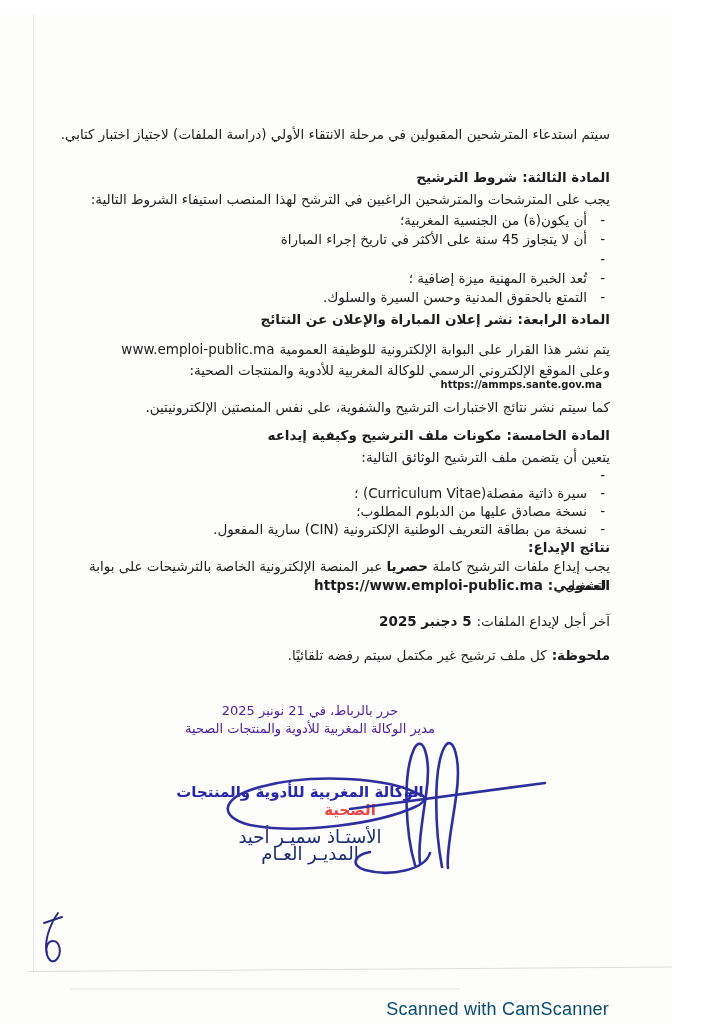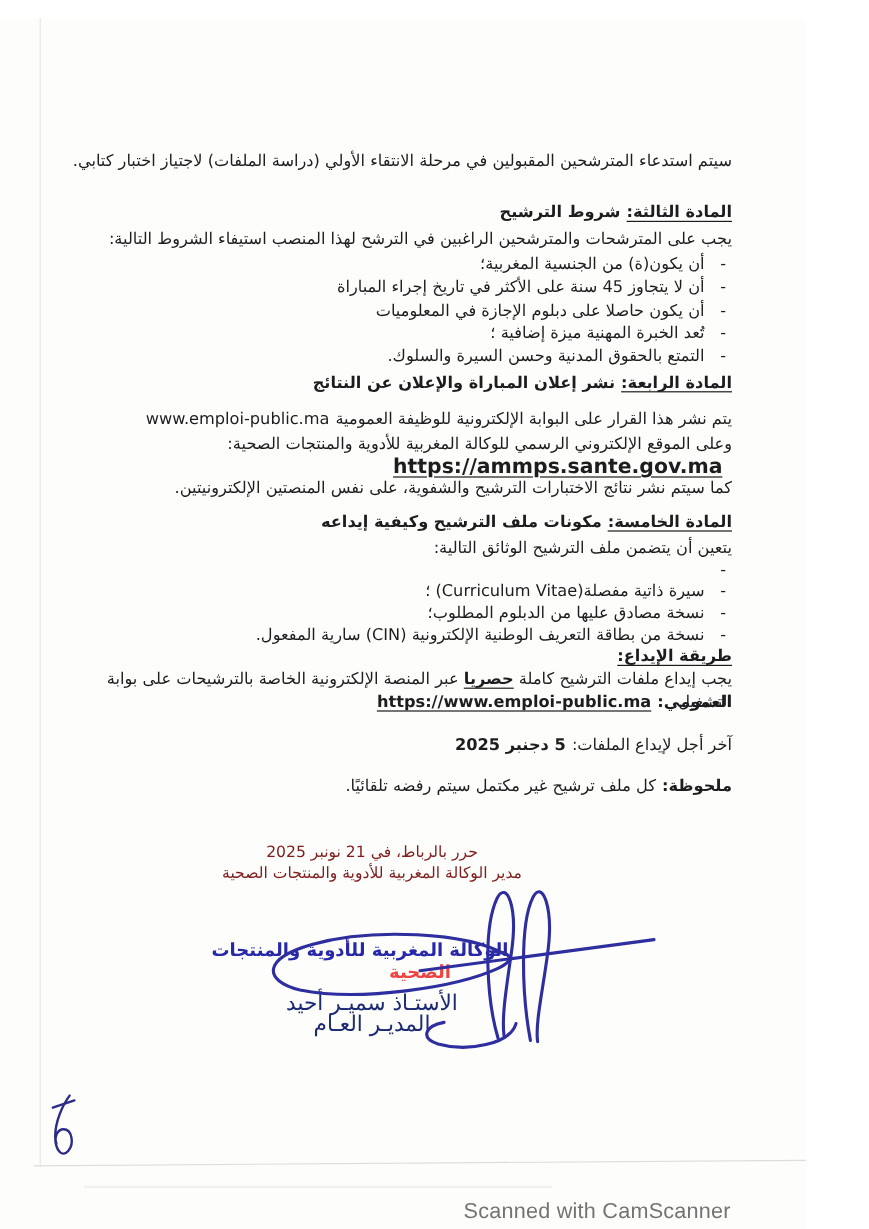--- a/index.html
+++ b/index.html
@@ -7,49 +7,49 @@
           font-family:"DejaVu Sans",sans-serif;margin-top:15px;}
   
   .edge-v{position:absolute;left:33px;top:0;width:1px;height:957px;background:#e6e6e4;}
   .edge-b{position:absolute;left:28px;top:956px;width:700px;height:1px;background:#dedddb;
           transform:rotate(-0.4deg);transform-origin:left center;}
   .edge-smudge{position:absolute;left:70px;top:973px;width:390px;height:2px;background:#f1f1ef;}
 
   .blk{position:absolute;right:62px;width:550px;direction:rtl;text-align:right;
        color:#1d1d1f;font-size:13.5px;line-height:19px;}
   .b{font-weight:bold;}
-  .u{text-decoration:underline;text-underline-offset:3px;}
+  .u{text-underline-offset:3px;}
   .gap{margin-left:5px;}
   .head{font-weight:bold;}
 
   .brow{display:flex;gap:13px;padding-right:5px;align-items:flex-start;}
   .list3 .brow{height:19.3px;}
   .list5 .brow{height:18px;}
   .list5{line-height:17px;}
   .dash{flex:0 0 auto;}
 
   .url-line{position:absolute;right:70px;direction:rtl;text-align:left;color:#1d1d1f;
-            font-size:17px;}
+            font-size:10px;}
   .ltr{direction:ltr;unicode-bidi:isolate;}
 
   .center-blk{position:absolute;left:140px;width:340px;text-align:center;direction:rtl;
-              color:#7f1d1d;font-size:13px;line-height:17.5px;}
+              color:#4c1d95;font-size:13px;line-height:17.5px;}
 
   .stamp1{position:absolute;left:130px;top:768px;width:340px;text-align:center;direction:rtl;
           color:#2727a9;font-weight:bold;font-size:15px;line-height:18px;z-index:2;
           letter-spacing:.5px;}
   .stamp2{position:absolute;left:230px;top:786px;width:240px;text-align:center;direction:rtl;
           color:#ef4444;font-weight:bold;font-size:15px;z-index:2;letter-spacing:.5px;}
   .signer{position:absolute;left:150px;top:814px;width:320px;text-align:center;direction:rtl;
           color:#1b2a72;font-weight:normal;font-size:18px;line-height:16.5px;z-index:2;}
   .sig-svg{position:absolute;left:190px;top:720px;z-index:3;pointer-events:none;}
   .pen-svg{position:absolute;left:38px;top:896px;z-index:3;}
 
   .wm{position:absolute;right:63px;top:984px;font-family:"Liberation Sans",sans-serif;
-      font-size:18px;color:#737373;letter-spacing:.2px;}
+      font-size:18px;color:#0c4a6e;letter-spacing:.2px;}
 </style>
 </head>
 <body>
 
 <div class="screen">
 
   <div class="edge-v"></div>
   <div class="edge-b"></div>
   <div class="edge-smudge"></div>
 
@@ -67,21 +67,20 @@
     <div class="brow">
         <span class="dash">-</span>
         <span>أن يكون(ة) من الجنسية المغربية؛</span>
       </div>
     <div class="brow">
         <span class="dash">-</span>
         <span>أن لا يتجاوز 45 سنة على الأكثر في تاريخ إجراء المباراة</span>
       </div>
     <div class="brow">
         <span class="dash">-</span>
-        <span>أن يكون حاصلا على دبلوم الإجازة في المعلوميات</span>
       </div>
     <div class="brow">
         <span class="dash">-</span>
         <span>تُعد الخبرة المهنية ميزة إضافية ؛</span>
       </div>
     <div class="brow">
         <span class="dash">-</span>
         <span>التمتع بالحقوق المدنية وحسن السيرة والسلوك.</span>
       </div>
   </div>
@@ -120,21 +119,21 @@
         <span class="dash">-</span>
         <span>نسخة مصادق عليها من الدبلوم المطلوب؛</span>
       </div>
     <div class="brow">
         <span class="dash">-</span>
         <span>نسخة من بطاقة التعريف الوطنية الإلكترونية (CIN) سارية المفعول.</span>
       </div>
   </div>
 
   <div class="blk head u" style="top:523px;text-decoration:none">
-    <span class="u">طريقة الإيداع:</span>
+    <span class="u">نتائج الإيداع:</span>
   </div>
   <div class="blk" style="top:542px">
     <span>يجب إيداع ملفات الترشيح كاملة</span>
     <span class="b u">حصريا</span>
     <span>عبر المنصة الإلكترونية الخاصة بالترشيحات على بوابة التشغيل</span>
   </div>
   <div class="blk" style="top:561px">
     <span class="b gap">العمومي:</span><span class="b u ltr" dir="ltr">https://www.emploi-public.ma</span>
   </div>
 

